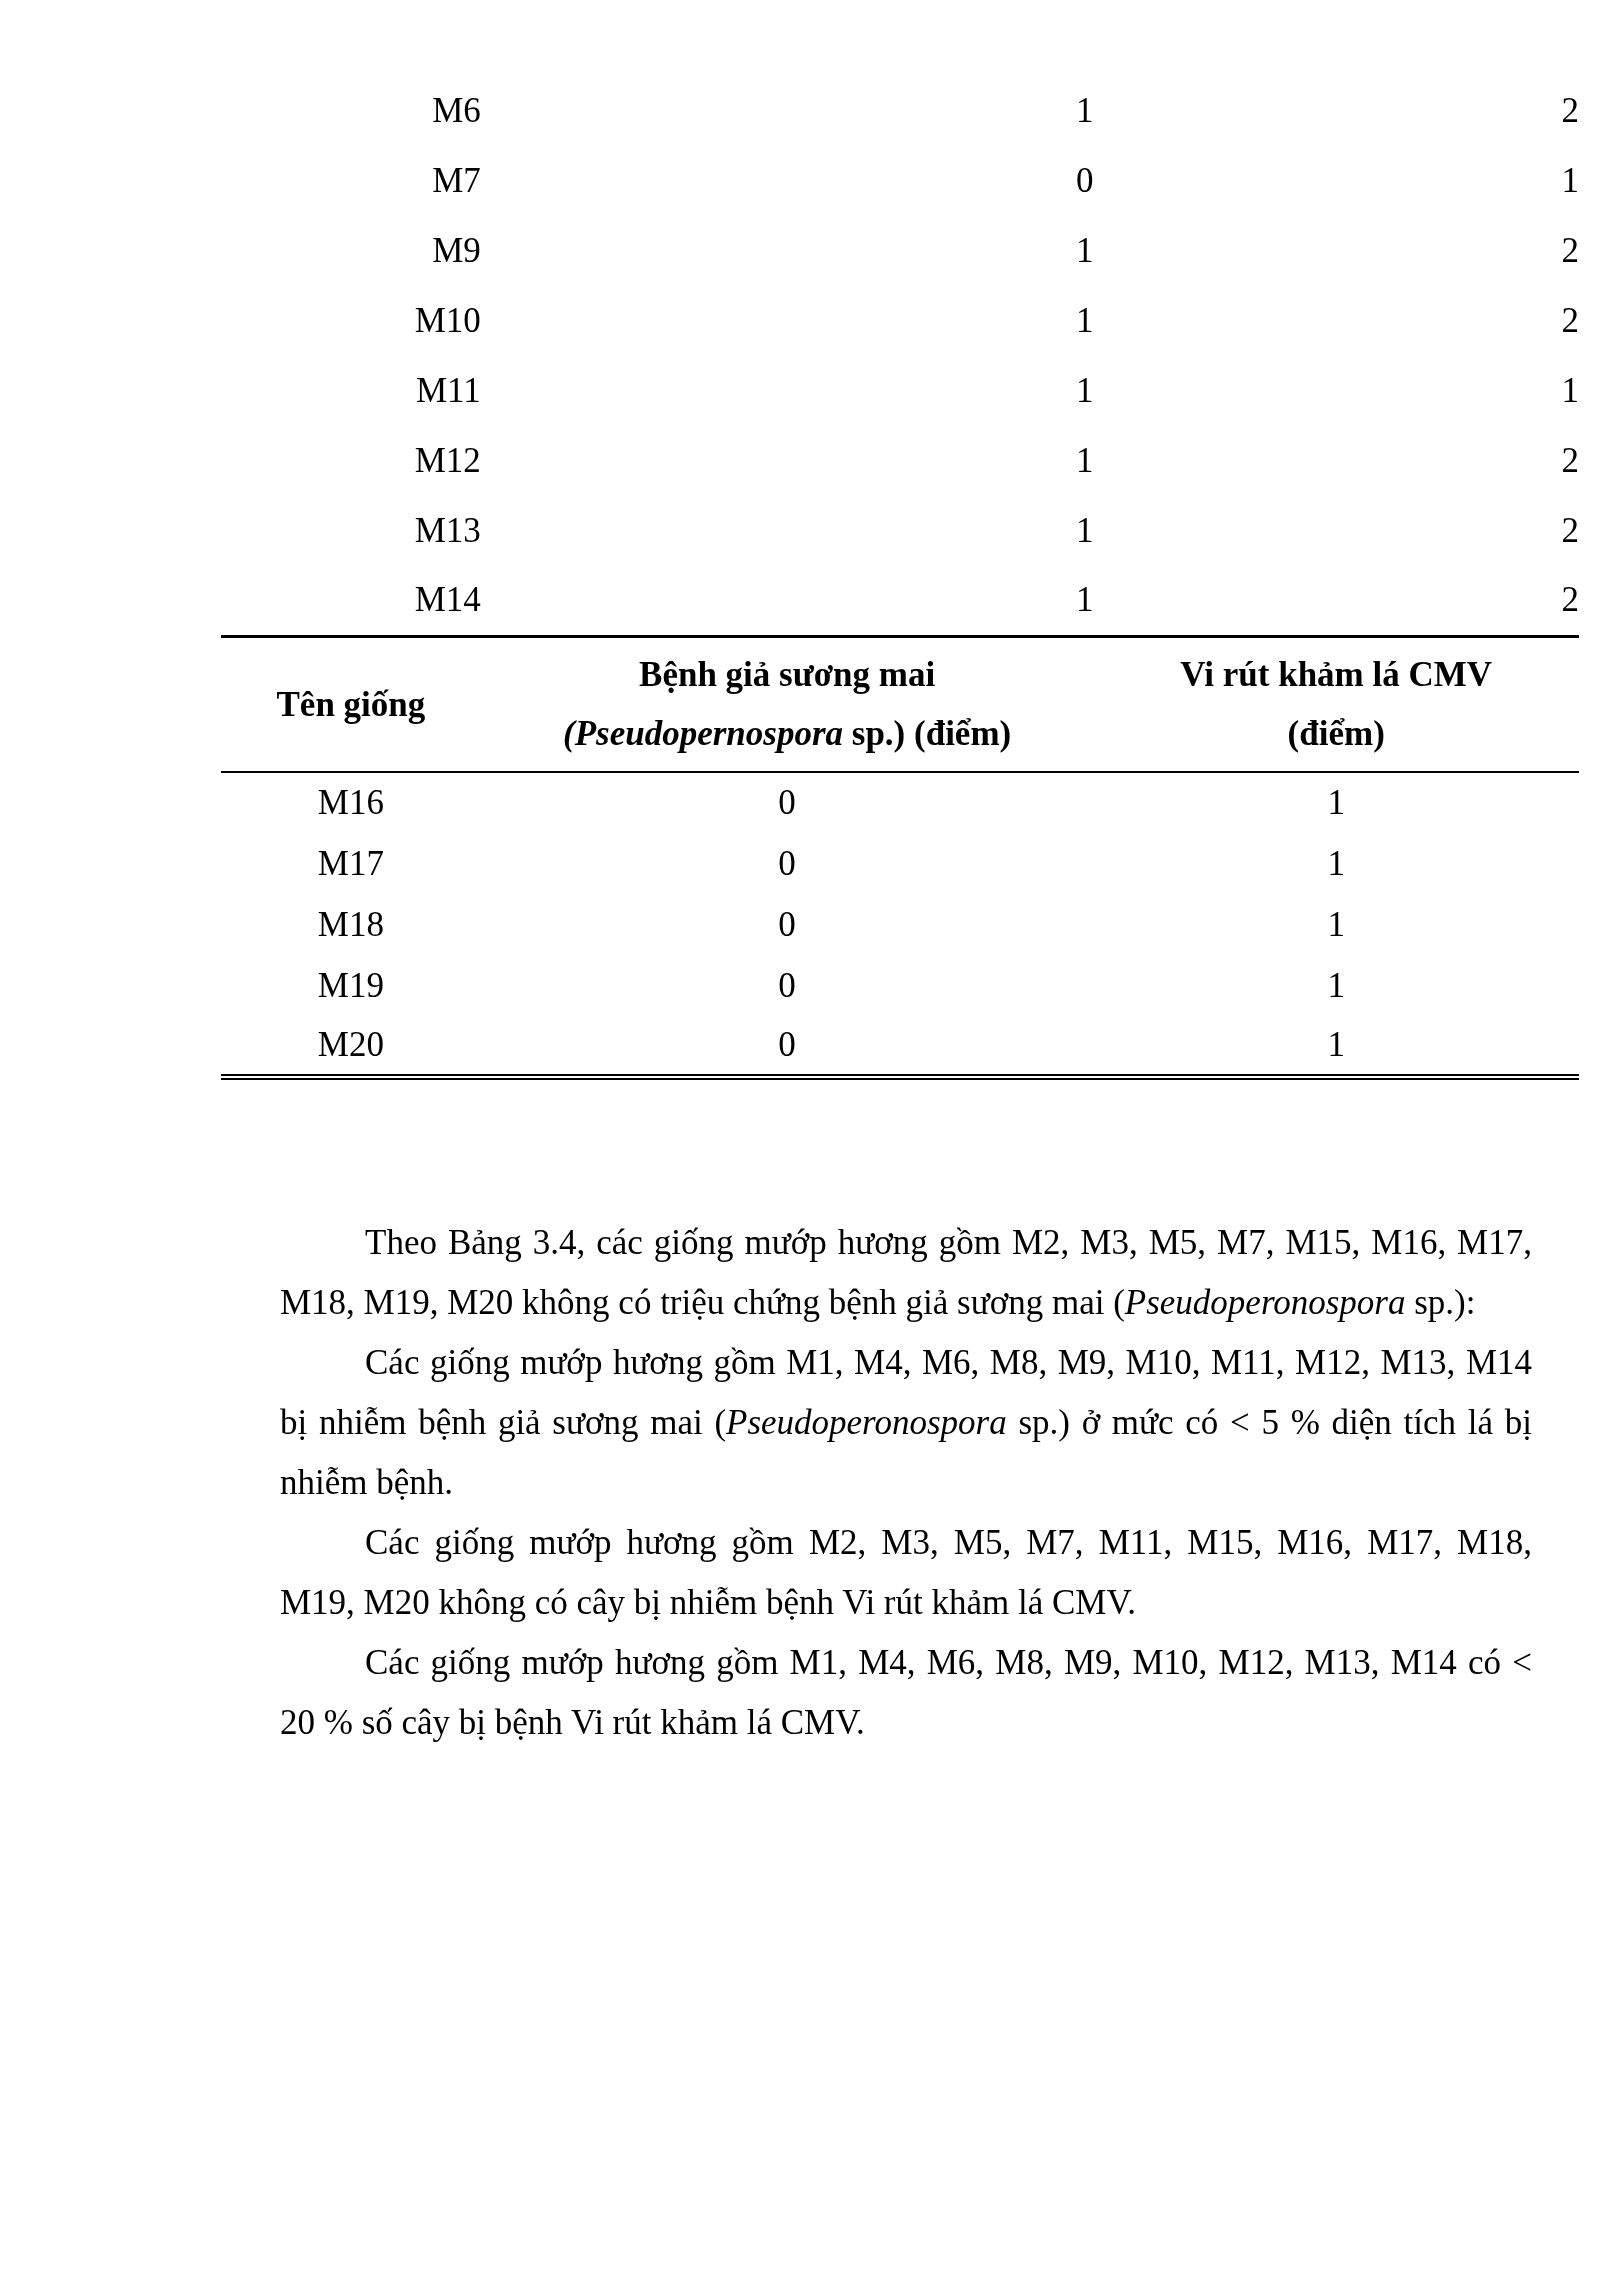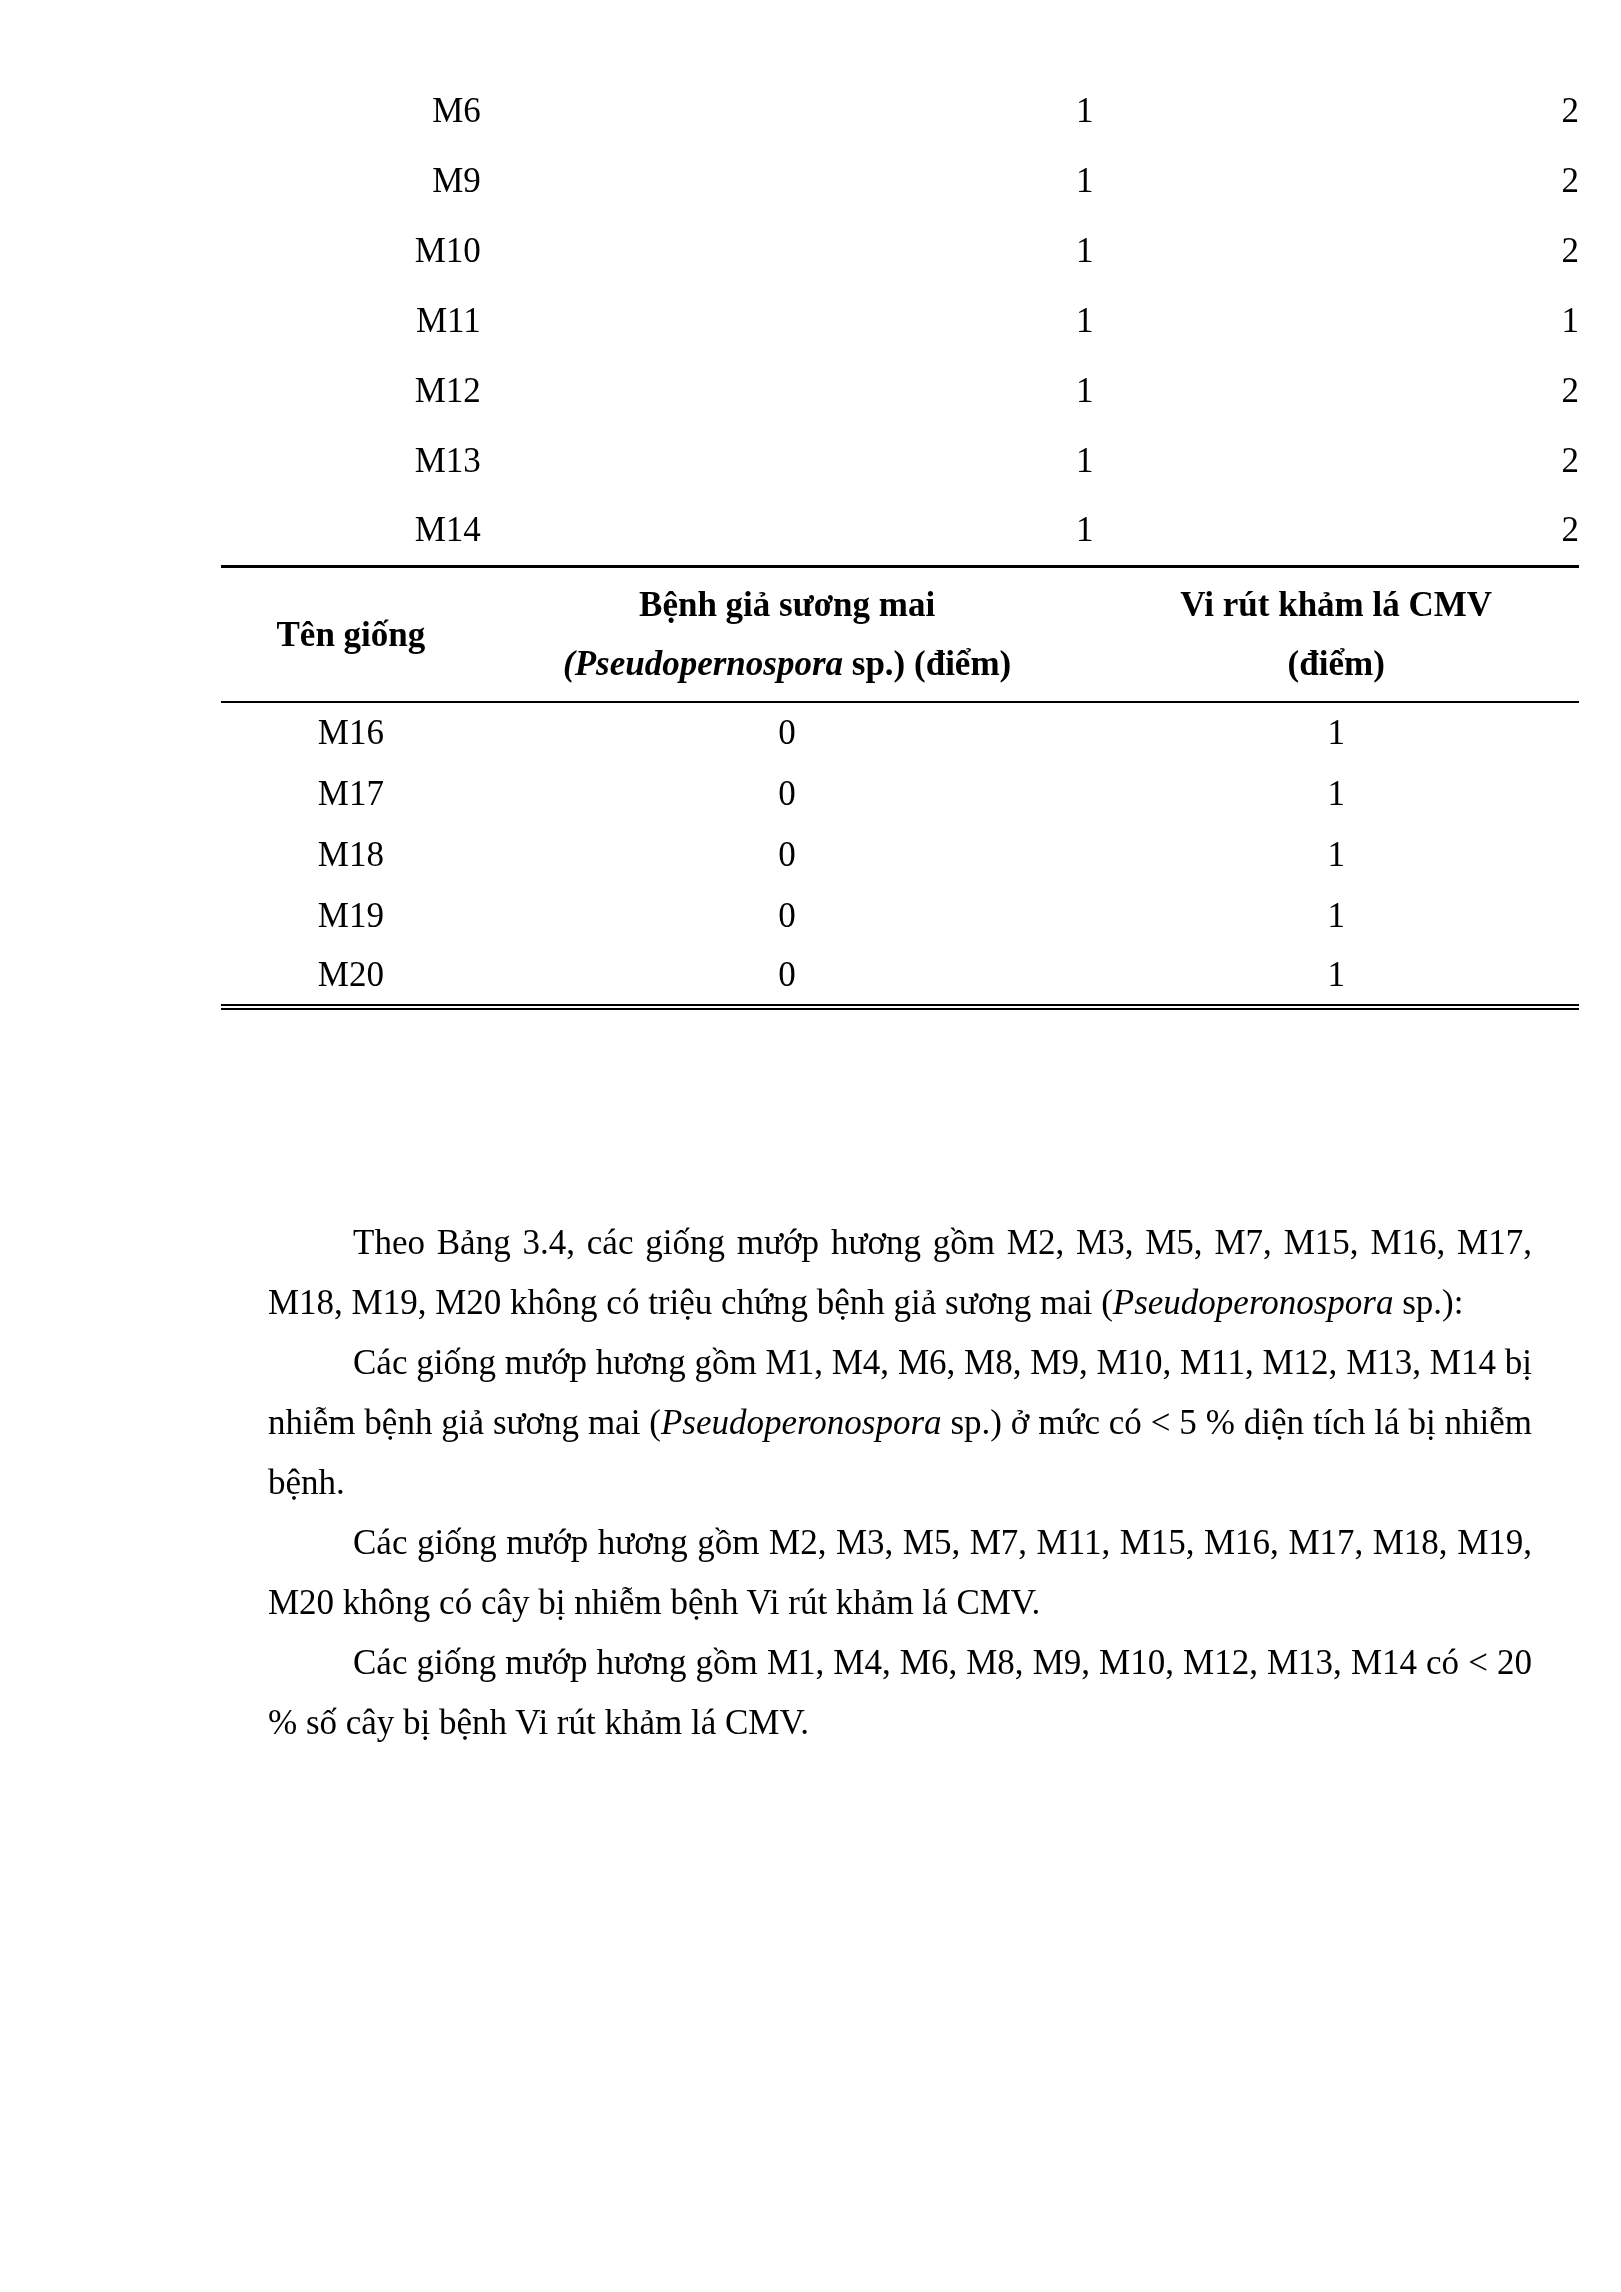--- a/index.html
+++ b/index.html
@@ -50,20 +50,21 @@
   .bodytext {
     position:absolute;
     left:268px; top:1213px;
     width:1264px;
     font-size:35px;
     line-height:60px;
     text-align:justify;
   }
   .bodytext p {
     text-indent:85px;
+    margin-left:12px;
   }
 </style>
 </head>
 <body>
 
 <div class="page">
 
   <div class="table-wrap">
     <table class="score-table">
       <colgroup>
@@ -73,20 +74,25 @@
       </colgroup>
 
       <tbody class="sec-top">
 
           <tr>
             <td>M6</td>
             <td>1</td>
             <td>2</td>
           </tr>
 
+          <tr>
+            <td>M7</td>
+            <td>0</td>
+            <td>1</td>
+          </tr>
 
 
           <tr>
             <td>M9</td>
             <td>1</td>
             <td>2</td>
           </tr>
 
           <tr>
             <td>M10</td>

